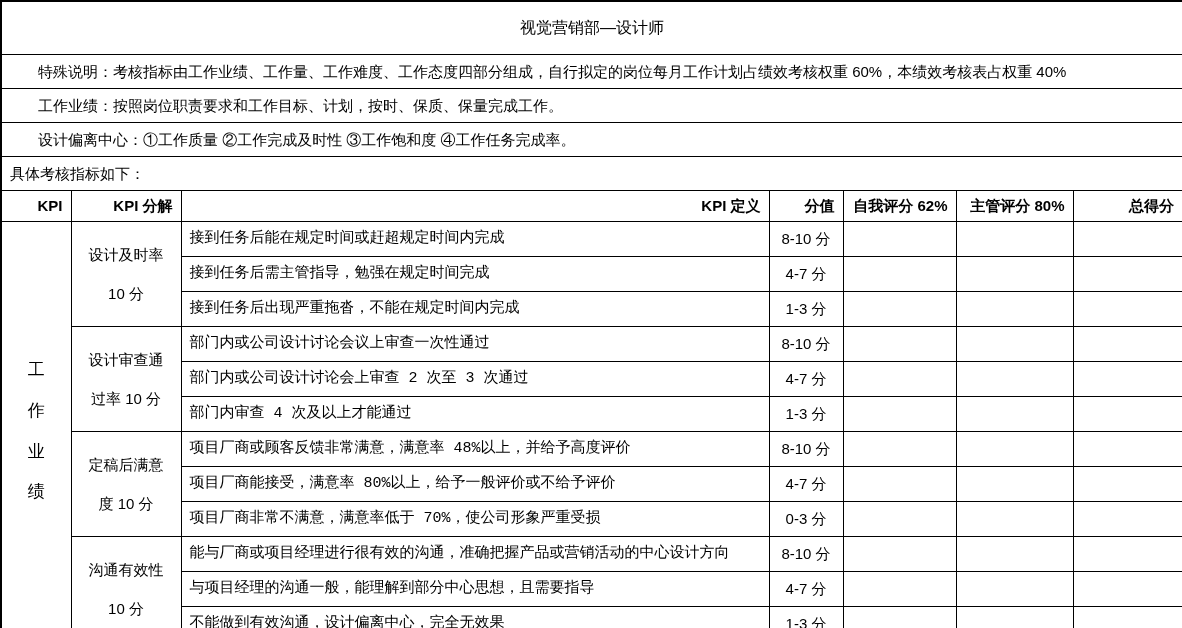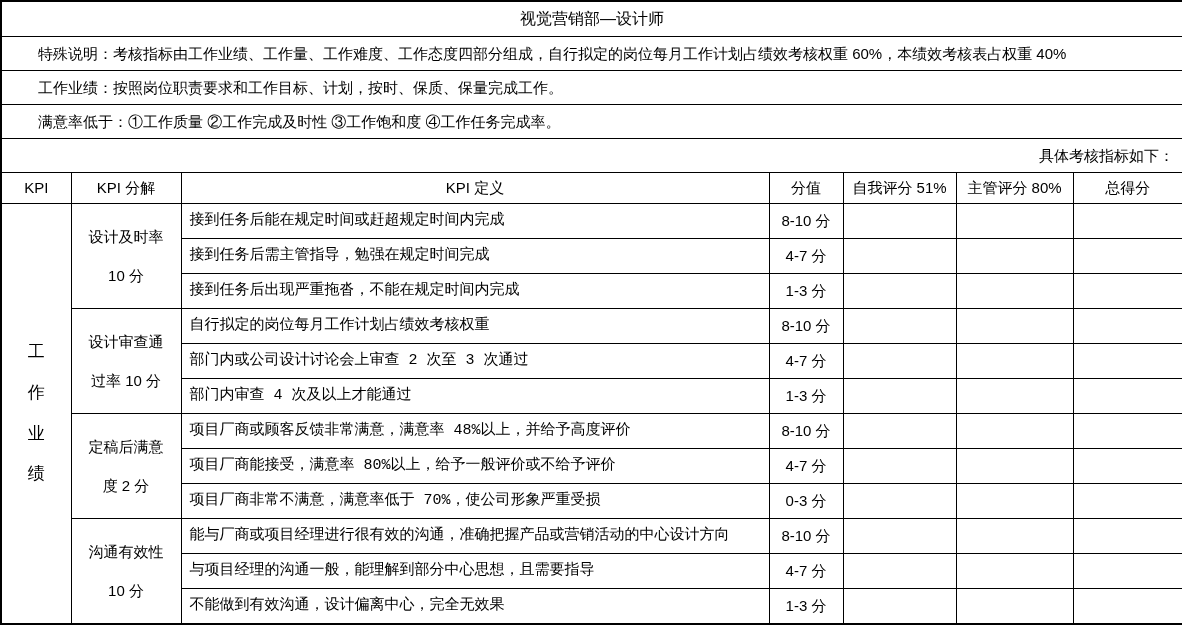--- a/index.html
+++ b/index.html
@@ -16,24 +16,24 @@
     border: 2px solid #000;
   }
   td {
     border: 1px solid #000;
     font-size: 15px;
     padding: 0 8px;
     overflow: hidden;
     vertical-align: middle;
     line-height: 1.3;
   }
-  tr.r-title td { height: 26px; text-align: center; font-size: 16px; padding: 4px; }
+  tr.r-title td { height: 26px; text-align: center; font-size: 16px; padding: 13px; }
   tr.r-note td { height: 33px; text-align: left; padding-left: 36px; }
-  tr.r-subtitle td { height: 33px; text-align: right; }
-  tr.r-header td { height: 30px; text-align: center; }
+  tr.r-subtitle td { height: 33px; text-align: left; }
+  tr.r-header td { height: 30px; text-align: right; font-weight: bold; }
   tr.r-data td { height: 34px; }
   .kpi-cat-cell {
     text-align: center;
     font-size: 17px;
     white-space: pre-line;
     line-height: 2.4;
     padding: 0 20px;
   }
   .group-cell {
     text-align: center;
@@ -63,32 +63,32 @@
     <td colspan="7">视觉营销部—设计师</td>
   </tr>
 
   <tr class="r-note">
     <td colspan="7">特殊说明：考核指标由工作业绩、工作量、工作难度、工作态度四部分组成，自行拟定的岗位每月工作计划占绩效考核权重 60%，本绩效考核表占权重 40%</td>
   </tr>
   <tr class="r-note">
     <td colspan="7">工作业绩：按照岗位职责要求和工作目标、计划，按时、保质、保量完成工作。</td>
   </tr>
   <tr class="r-note">
-    <td colspan="7">满意率低于：①工作质量 ②工作完成及时性 ③工作饱和度 ④工作任务完成率。</td>
+    <td colspan="7">设计偏离中心：①工作质量 ②工作完成及时性 ③工作饱和度 ④工作任务完成率。</td>
   </tr>
   <tr class="r-subtitle">
     <td colspan="7">具体考核指标如下：</td>
   </tr>
 
   <tr class="r-header">
     <td>KPI</td>
     <td>KPI 分解</td>
     <td>KPI 定义</td>
     <td>分值</td>
-    <td>自我评分 51%</td>
+    <td>自我评分 62%</td>
     <td>主管评分 80%</td>
     <td>总得分</td>
   </tr>
 
   <tr class="r-data">
     <td rowspan="12" class="kpi-cat-cell">工作
 业绩</td>
     <td rowspan="3" class="group-cell">设计及时率
 10 分</td>
     <td class="def-cell">接到任务后能在规定时间或赶超规定时间内完成</td>
@@ -108,21 +108,21 @@
     <td class="def-cell">接到任务后出现严重拖沓，不能在规定时间内完成</td>
     <td class="score-cell">1-3 分</td>
     <td class="fill-cell"></td>
     <td class="fill-cell"></td>
     <td class="fill-cell"></td>
   </tr>
 
   <tr class="r-data">
     <td rowspan="3" class="group-cell">设计审查通
 过率 10 分</td>
-    <td class="def-cell">自行拟定的岗位每月工作计划占绩效考核权重</td>
+    <td class="def-cell">部门内或公司设计讨论会议上审查一次性通过</td>
     <td class="score-cell">8-10 分</td>
     <td class="fill-cell"></td>
     <td class="fill-cell"></td>
     <td class="fill-cell"></td>
   </tr>
   <tr class="r-data">
     <td class="def-cell">部门内或公司设计讨论会上审查 2 次至 3 次通过</td>
     <td class="score-cell">4-7 分</td>
     <td class="fill-cell"></td>
     <td class="fill-cell"></td>
@@ -131,21 +131,21 @@
   <tr class="r-data">
     <td class="def-cell">部门内审查 4 次及以上才能通过</td>
     <td class="score-cell">1-3 分</td>
     <td class="fill-cell"></td>
     <td class="fill-cell"></td>
     <td class="fill-cell"></td>
   </tr>
 
   <tr class="r-data">
     <td rowspan="3" class="group-cell">定稿后满意
-度 2 分</td>
+度 10 分</td>
     <td class="def-cell">项目厂商或顾客反馈非常满意，满意率 48%以上，并给予高度评价</td>
     <td class="score-cell">8-10 分</td>
     <td class="fill-cell"></td>
     <td class="fill-cell"></td>
     <td class="fill-cell"></td>
   </tr>
   <tr class="r-data">
     <td class="def-cell">项目厂商能接受，满意率 80%以上，给予一般评价或不给予评价</td>
     <td class="score-cell">4-7 分</td>
     <td class="fill-cell"></td>

